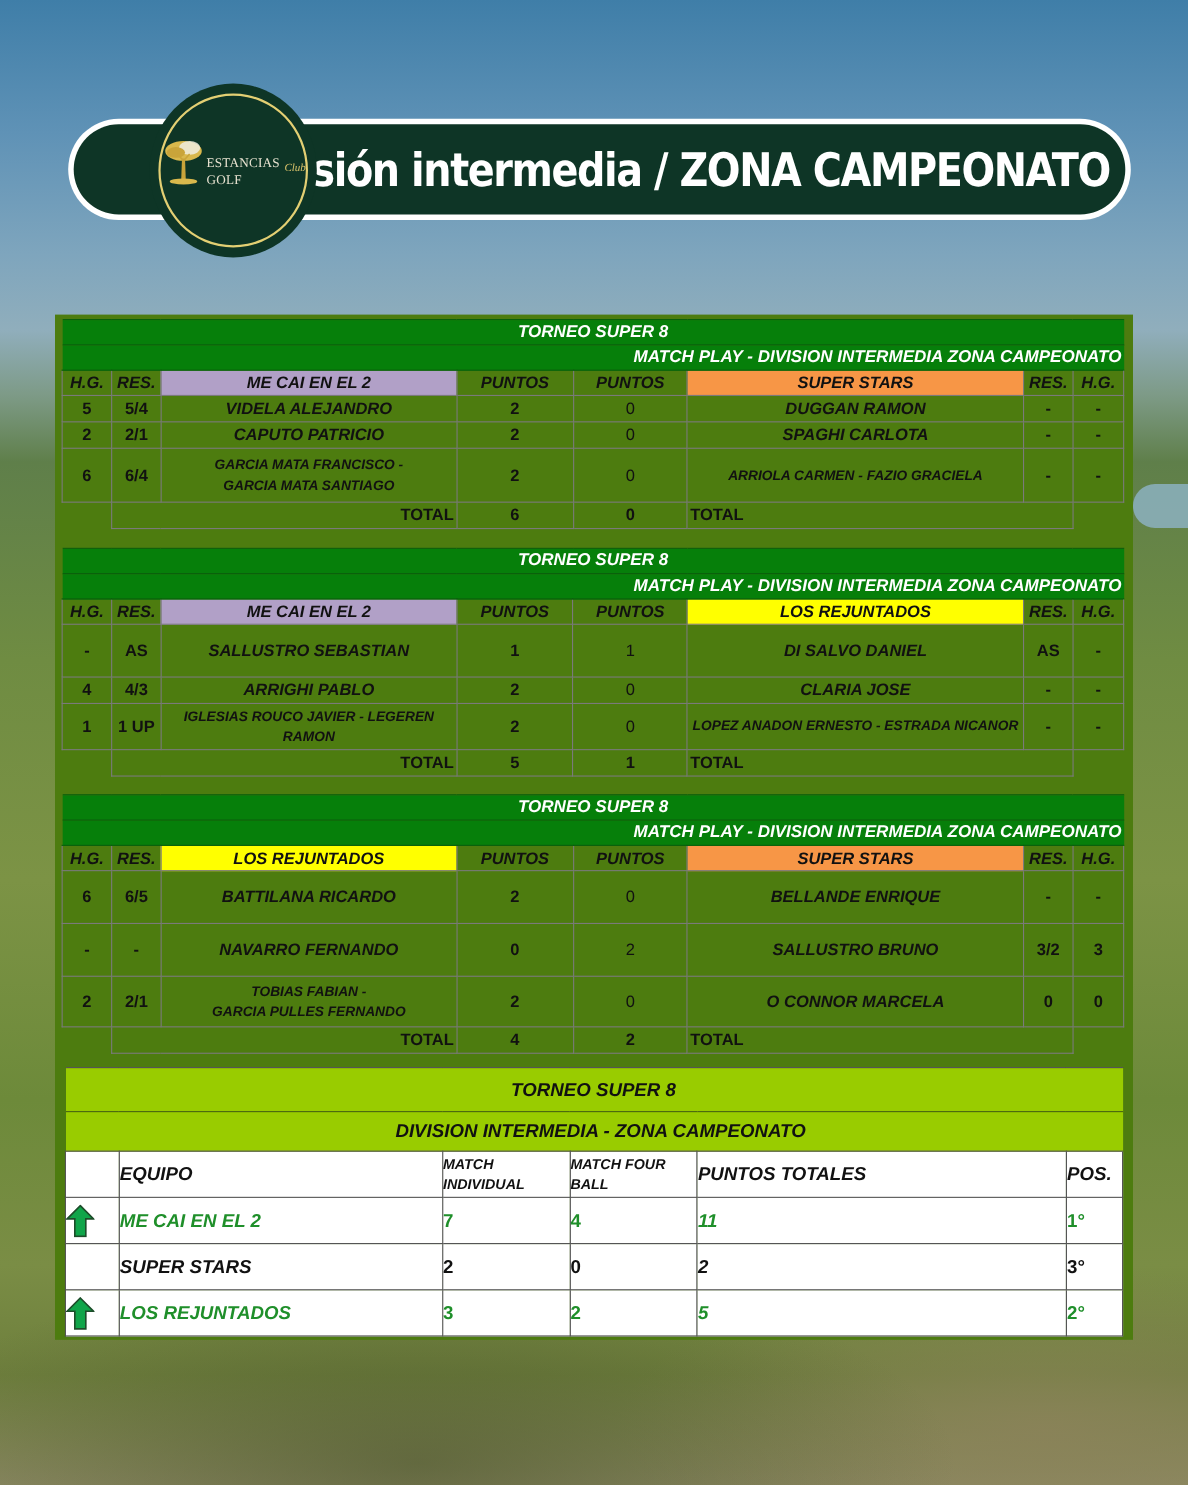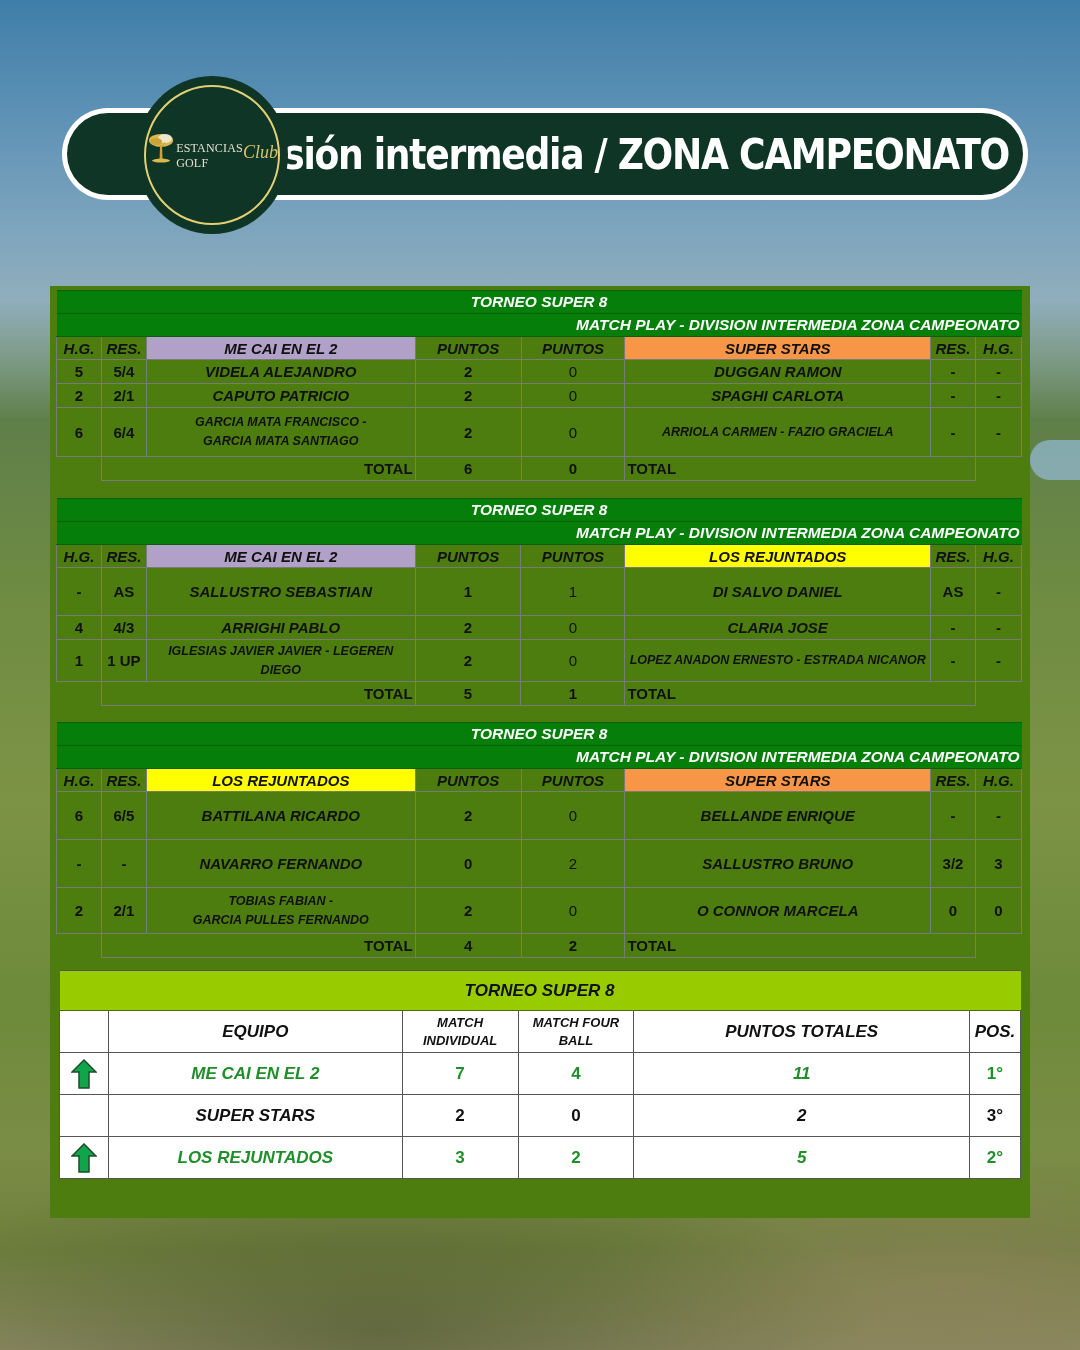--- a/index.html
+++ b/index.html
@@ -38,21 +38,21 @@
     position: absolute; left: 136px; top: 76px; width: 152px; height: 158px;
     border-radius: 50%; background: #0e3526;
     display: flex; align-items: center; justify-content: center;
   }
   .logo-ring {
     width: 136px; height: 140px; border-radius: 50%; border: 2px solid #e3cf73;
     position: relative; display: flex; align-items: center; justify-content: center;
   }
   .logo-tree { width: 60px; height: 70px; margin-top: -12px; }
   .logo-name { color: #e6e1cf; font-family: "Liberation Serif", serif; font-size: 12px; letter-spacing: 0.2px; margin-top: 2px; }
-  .logo-club { color: #d8c26a; font-family: "Liberation Serif", serif; font-style: italic; font-size: 18px; margin-top: -5px; }
+  .logo-club { color: #d8c26a; font-family: "Liberation Serif", serif; font-style: italic; font-size: 10px; margin-top: -5px; }
 
   
   .sheet {
     position: absolute; left: 50px; top: 286px; width: 980px; height: 932px;
     background: #4d7c0f;
   }
   table.match {
     position: absolute; left: 6px; width: 966px; border-collapse: collapse;
     font-family: "Liberation Sans", sans-serif; font-style: italic; font-weight: bold; color: #111;
   }
@@ -75,21 +75,21 @@
   table.match .total td.blank { border: none; }
   table.match .total td.tl { text-align: right; font-style: normal; padding-right: 2px; }
   table.match .total td.tr { text-align: left; font-style: normal; padding-left: 2px; }
   table.match .total td.tv { font-style: normal; }
 
   
   table.stand {
     position: absolute; left: 9px; top: 684px; width: 962px; border-collapse: collapse;
     font-family: "Liberation Sans", sans-serif; font-style: italic; font-weight: bold; color: #111;
   }
-  table.stand td { border: 1px solid #555; text-align: center; font-size: 17px; }
+  table.stand td { border: 1px solid #555; text-align: left; font-size: 17px; }
   table.stand .t1 td { background: #99cc00; height: 40px; border-left: none; border-right: none; border-bottom: 1px solid #4d6b10; font-size: 17px; }
   table.stand .t2 td { background: #99cc00; height: 36px; border-left: none; border-right: none; font-size: 17px; }
   table.stand .hdr td { height: 42px; background: #fff; }
   table.stand .hdr td.two { font-size: 13px; line-height: 18px; }
   table.stand .row td { height: 42px; background: #fff; }
   table.stand .row td.num { font-style: normal; }
   table.stand .green { color: #1f8f2a; }
   .arrow { display: inline-block; width: 26px; height: 30px; vertical-align: middle; }
 </style>
 </head>
@@ -235,21 +235,21 @@
       <td>ARRIGHI PABLO</td>
       <td class="pts-l">2</td>
       <td class="pts-r">0</td>
       <td>CLARIA JOSE</td>
       <td class="nonit">-</td>
       <td class="nonit">-</td>
     </tr>
     <tr style="height:42px">
       <td class="nonit">1</td>
       <td class="nonit">1 UP</td>
-      <td class="small">IGLESIAS JAVIER JAVIER - LEGEREN DIEGO</td>
+      <td class="small">IGLESIAS ROUCO JAVIER - LEGEREN RAMON</td>
       <td class="pts-l">2</td>
       <td class="pts-r">0</td>
       <td class="small">LOPEZ ANADON ERNESTO - ESTRADA NICANOR</td>
       <td class="nonit">-</td>
       <td class="nonit">-</td>
     </tr>
     <tr class="total">
       <td class="blank"></td>
       <td colspan="2" class="tl">TOTAL</td>
       <td class="tv">5</td>
@@ -338,20 +338,23 @@
         <col style="width:294px">
         <col style="width:116px">
         <col style="width:116px">
       <col style="width:336px">
         <col style="width:51px">
     </colgroup>
     <tbody>
         <tr class="t1">
           <td colspan="6" style="text-align:right;padding-right:406px;">TORNEO SUPER 8</td>
         </tr>
+    <tr class="t2">
+          <td colspan="6" style="text-align:right;padding-right:288px;">DIVISION INTERMEDIA - ZONA CAMPEONATO</td>
+        </tr>
     <tr class="hdr">
       <td></td>
       <td>EQUIPO</td>
       <td class="two">
         <div>MATCH</div>
         <div>INDIVIDUAL</div>
       </td>
       <td class="two">
         <div>MATCH FOUR</div>
         <div>BALL</div>

